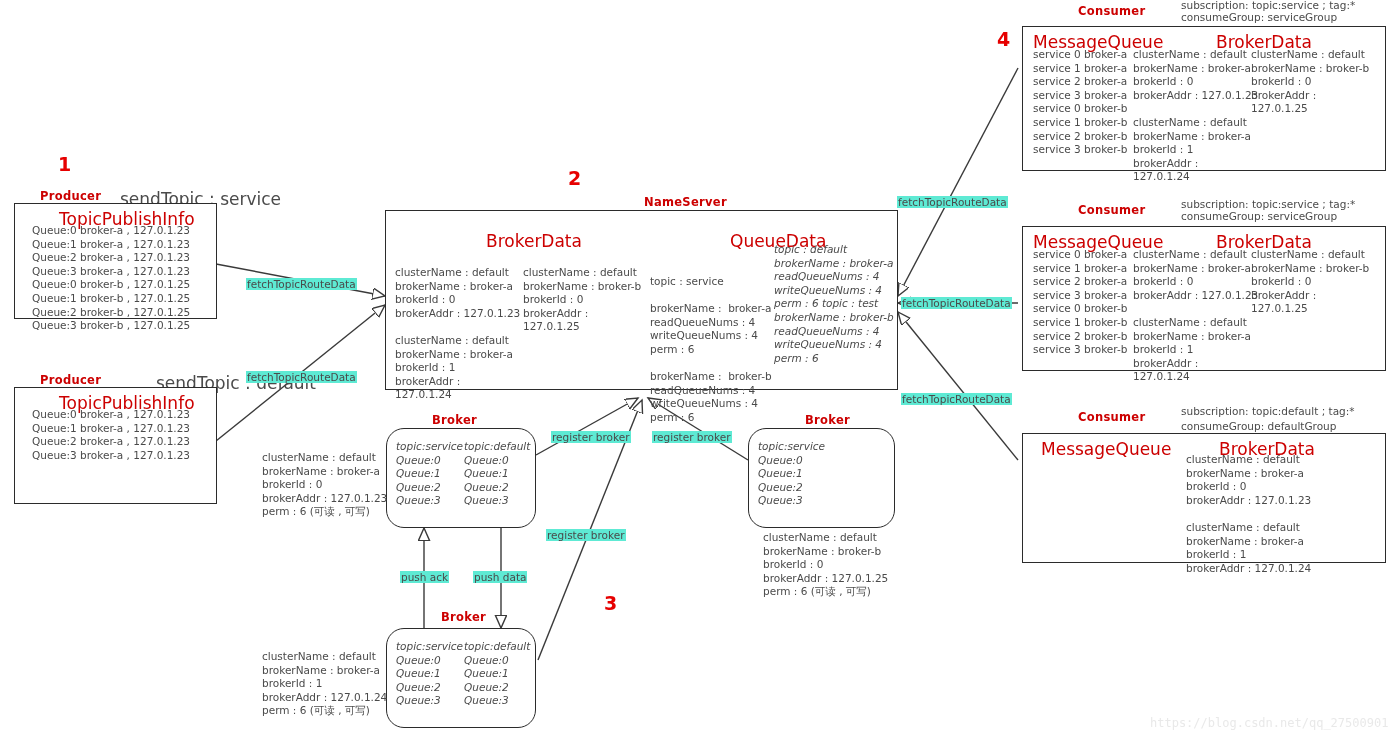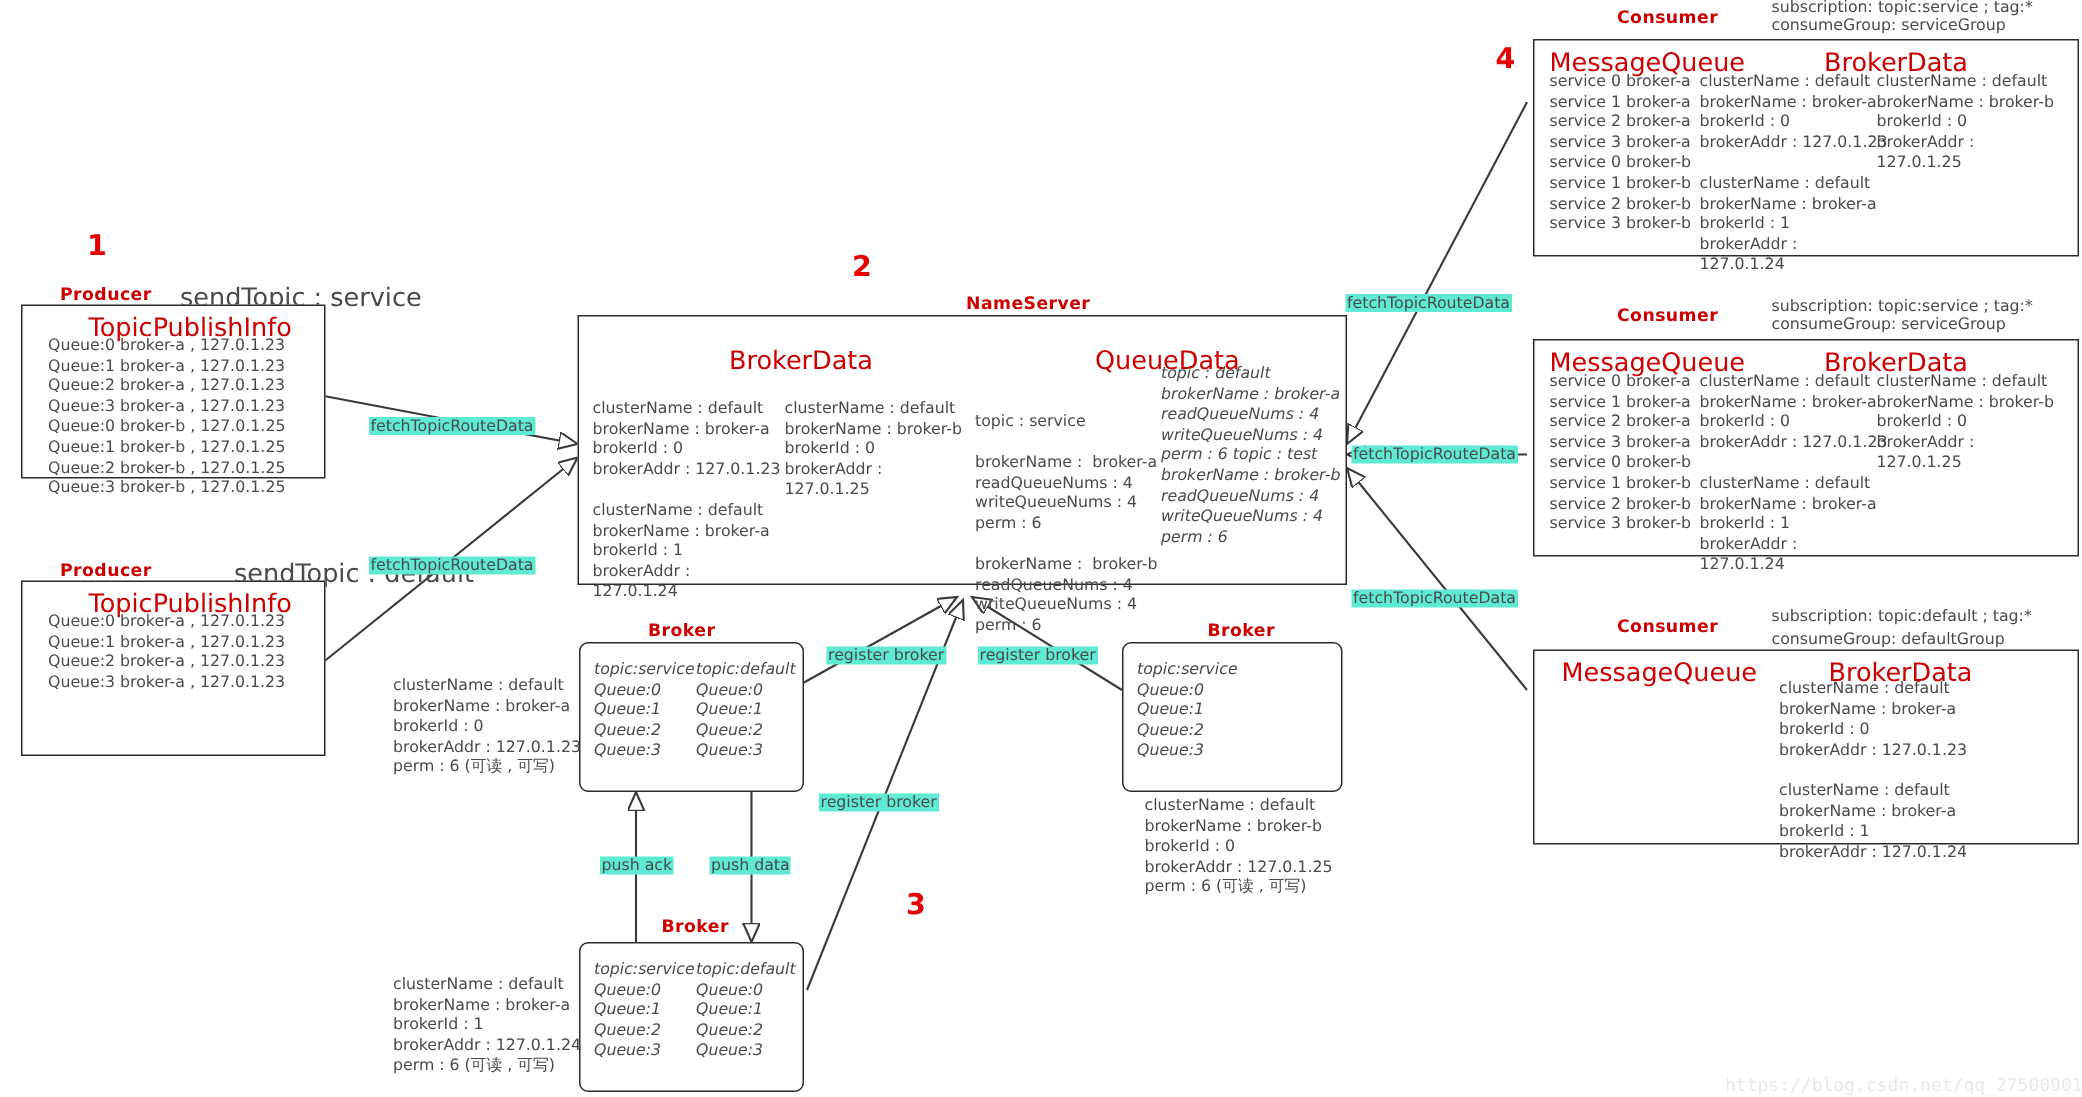--- a/index.html
+++ b/index.html
@@ -23,21 +23,21 @@
     left: 0; top: 0;
     width: 1388px; height: 731px;
     pointer-events: none;
   }
   .box {
     position: absolute;
     border: 1.5px solid #2b2b2b;
     background: #ffffff;
     box-sizing: border-box;
   }
-  .box.rounded { border-radius: 6px; }
+  .box.rounded { border-radius: 18px; }
   .marker {
     position: absolute;
     color: #e60000;
     font-weight: bold;
     font-size: 19px;
     font-family: "DejaVu Sans", "Liberation Sans", sans-serif;
   }
   .hdr-red {
     position: absolute;
     color: #cc0000;

